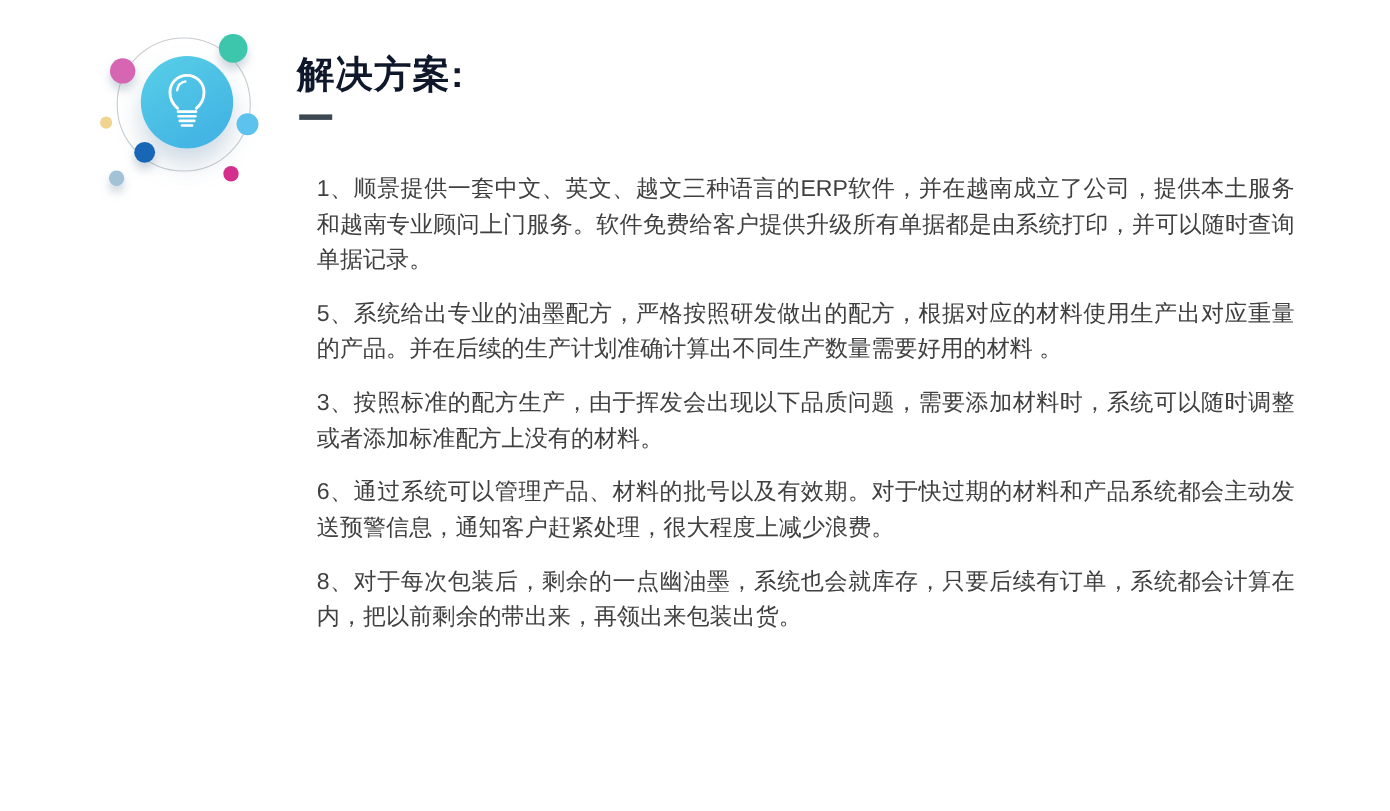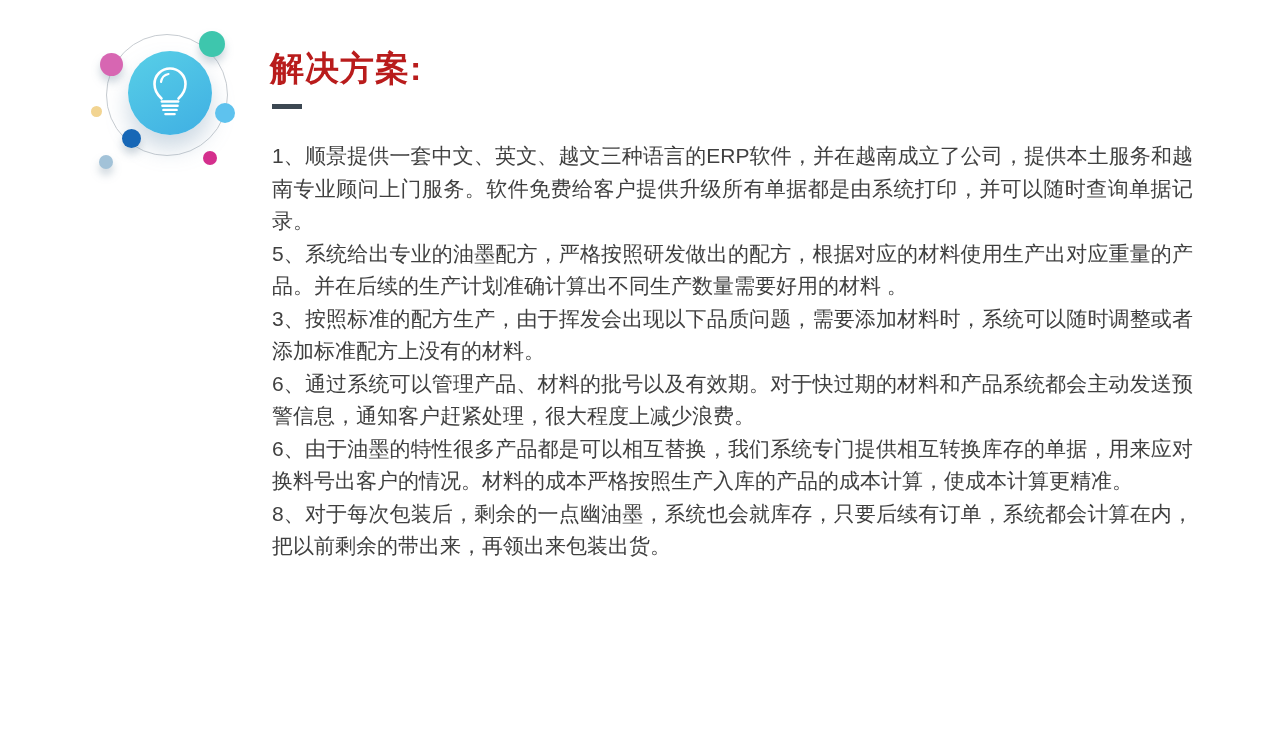--- a/index.html
+++ b/index.html
@@ -40,42 +40,42 @@
     position: absolute;
     border-radius: 50%;
   }
 
   
   .page-title {
     position: absolute;
     left: 270px; top: 48px;
     font-size: 34px;
     font-weight: 700;
-    color: #b91c1c;
+    color: #0f172a;
     letter-spacing: 1px;
     line-height: 40px;
   }
   .title-underline {
     position: absolute;
     left: 272px; top: 104px;
     width: 30px; height: 5px;
     background: #3c4852;
   }
 
   
   .solution-list {
     position: absolute;
     left: 272px; top: 140px;
     width: 921px;
     font-size: 21px;
     line-height: 32.5px;
     color: #404040;
     text-align: justify;
   }
-  .solution-item { margin: 0; }
+  .solution-item { margin: 16px; }
 </style>
 </head>
 <body style="background: rgb(255, 255, 255);">
 
 <div class="badge-cluster">
   <div class="badge-ring" style="border-color: rgb(199, 204, 209);"></div>
   <div class="badge-circle" style="background: linear-gradient(150deg, rgb(88, 207, 231), rgb(63, 175, 227));">
     <span>
       <svg width="44" height="60" viewBox="0 0 44 60" fill="none">
         <path d="M13.5 35.5 C9 31.5 6.5 26.6 6.5 21 a15.5 15.5 0 0 1 31 0 c0 5.6 -2.5 10.5 -7 14.5" stroke="#ffffff" stroke-width="2.6" stroke-linecap="round" fill="none"></path>
@@ -99,15 +99,14 @@
 </div>
 
 <h1 class="page-title">解决方案:</h1>
 <div class="title-underline" style="background: rgb(60, 72, 82);"></div>
 
 <div class="solution-list" style="color: rgb(64, 64, 64);">
   <p class="solution-item">1、顺景提供一套中文、英文、越文三种语言的ERP软件，并在越南成立了公司，提供本土服务和越南专业顾问上门服务。软件免费给客户提供升级所有单据都是由系统打印，并可以随时查询单据记录。</p>
   <p class="solution-item">5、系统给出专业的油墨配方，严格按照研发做出的配方，根据对应的材料使用生产出对应重量的产品。并在后续的生产计划准确计算出不同生产数量需要好用的材料 。</p>
   <p class="solution-item">3、按照标准的配方生产，由于挥发会出现以下品质问题，需要添加材料时，系统可以随时调整或者添加标准配方上没有的材料。</p>
   <p class="solution-item">6、通过系统可以管理产品、材料的批号以及有效期。对于快过期的材料和产品系统都会主动发送预警信息，通知客户赶紧处理，很大程度上减少浪费。</p>
-  <p class="solution-item">6、由于油墨的特性很多产品都是可以相互替换，我们系统专门提供相互转换库存的单据，用来应对换料号出客户的情况。材料的成本严格按照生产入库的产品的成本计算，使成本计算更精准。</p>
   <p class="solution-item">8、对于每次包装后，剩余的一点幽油墨，系统也会就库存，只要后续有订单，系统都会计算在内，把以前剩余的带出来，再领出来包装出货。</p>
 </div>
 
 </body></html>

